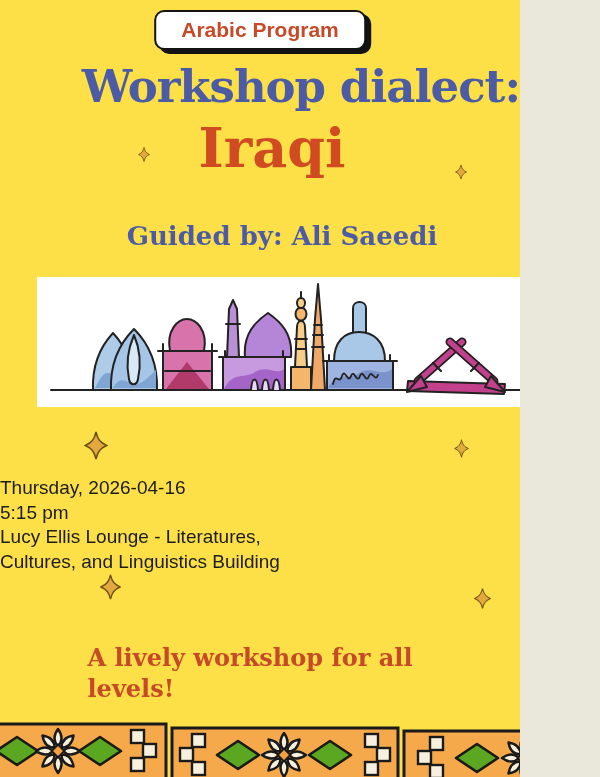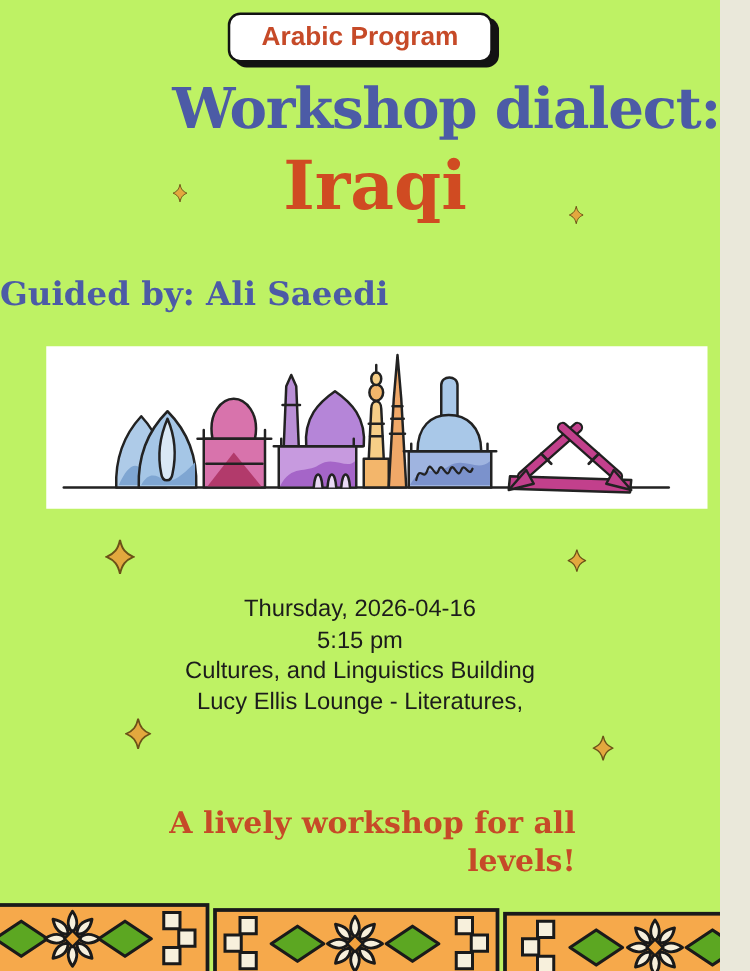--- a/index.html
+++ b/index.html
@@ -1,19 +1,19 @@
 <!DOCTYPE html>
 <html><head>
 <meta charset="utf-8">
 <style>
   * { margin:0; padding:0; box-sizing:border-box; }
   html,body { background:#EAE8DA; }
   .poster {
-    position:relative; width:576px; height:777px;
-    background:#bef264; overflow:hidden;
+    position:relative; width:520px; height:777px;
+    background:#fde047; overflow:hidden;
     font-family:"Liberation Sans", sans-serif;
   }
   .badge {
     position:absolute; top:10px; left:50%; transform:translateX(-50%);
     background:#FFFFFF; border:2px solid #131313; border-radius:10px;
     box-shadow:5px 4px 0 #131313;
     padding:6px 25px; white-space:nowrap;
     font-family:"Liberation Sans", sans-serif;
     font-weight:bold; font-size:21px; color:#C64A28;
   }
@@ -21,37 +21,37 @@
     position:absolute; top:60px; left:0; width:100%; text-align:right;
     font-family:"DejaVu Serif", serif; font-weight:bold;
     font-size:45px; letter-spacing:-1px; color:#4C5BA6; white-space:nowrap;
   }
   .title-line2 {
     position:absolute; top:116px; left:0; width:100%; text-align:center;
     font-family:"DejaVu Serif", serif; font-weight:bold;
     font-size:54px; color:#D04B22;padding-left:24px;
   }
   .guided-by {
-    position:absolute; top:221px; left:0; width:100%; 
-    font-family:"DejaVu Serif", serif; font-weight:bold;
-    font-size:26px; color:#4C5BA6;
+    position:absolute; top:221px; left:0; width:100%; text-align:center;
+    font-family:"DejaVu Serif", serif; font-weight:bold;
+    font-size:26px; color:#4C5BA6;padding-left:44px;
   }
   .artbox {
     position:absolute; left:37px; top:277px; width:529px; height:130px;
     background:#FFFFFF;
   }
   .artbox svg { display:block; width:529px; height:130px; }
   .info {
-    position:absolute; top:476px; left:0; width:100%; text-align:center;
+    position:absolute; top:476px; left:0; width:100%; text-align:left;
     font-family:"Liberation Sans", sans-serif;
     font-size:19px; line-height:24.5px; color:#1C1C1C;
   }
   .tagline {
     position:absolute; top:642px; left:50%; transform:translateX(-50%);
-    width:345px; text-align:right;
+    width:345px; text-align:left;
     font-family:"DejaVu Serif", serif; font-weight:bold;
     font-size:24px; line-height:31px; color:#C64A28;
   }
   .sparkle { position:absolute; }
   .sparkle svg { display:block; width:100%; height:100%; }
   .s1 { left:138px; top:147px; width:12px; height:15px; }
   .s2 { left:455px; top:164px; width:12px; height:16px; }
   .s3 { left:84px;  top:431px; width:24px; height:29px; }
   .s4 { left:454px; top:439px; width:15px; height:19px; }
   .s5 { left:100px; top:574px; width:21px; height:26px; }
@@ -166,22 +166,22 @@
           <path d="M370,115 L384,99 L390,110 Z" fill="#C2408C"></path>
           <path d="M468,115 L454,99 L448,110 Z" fill="#C2408C"></path>
         </g>
       </g>
     </svg>
   </div>
 
   <div class="info">
     <div>Thursday, 2026-04-16</div>
     <div>5:15 pm</div>
+    <div>Lucy Ellis Lounge - Literatures,</div>
     <div>Cultures, and Linguistics Building</div>
-    <div>Lucy Ellis Lounge - Literatures,</div>
   </div>
 
   <div class="tagline">A lively workshop for all levels!</div>
 
   <div class="border-band">
     <svg viewBox="0 0 600 55">
       <defs>
         <g id="orn-diamond">
           <path d="M0,-14 L21,0 L0,14 L-21,0 Z" fill="#5CA722" stroke="#1a1a1a" stroke-width="2.6" stroke-linejoin="round"></path>
         </g>

